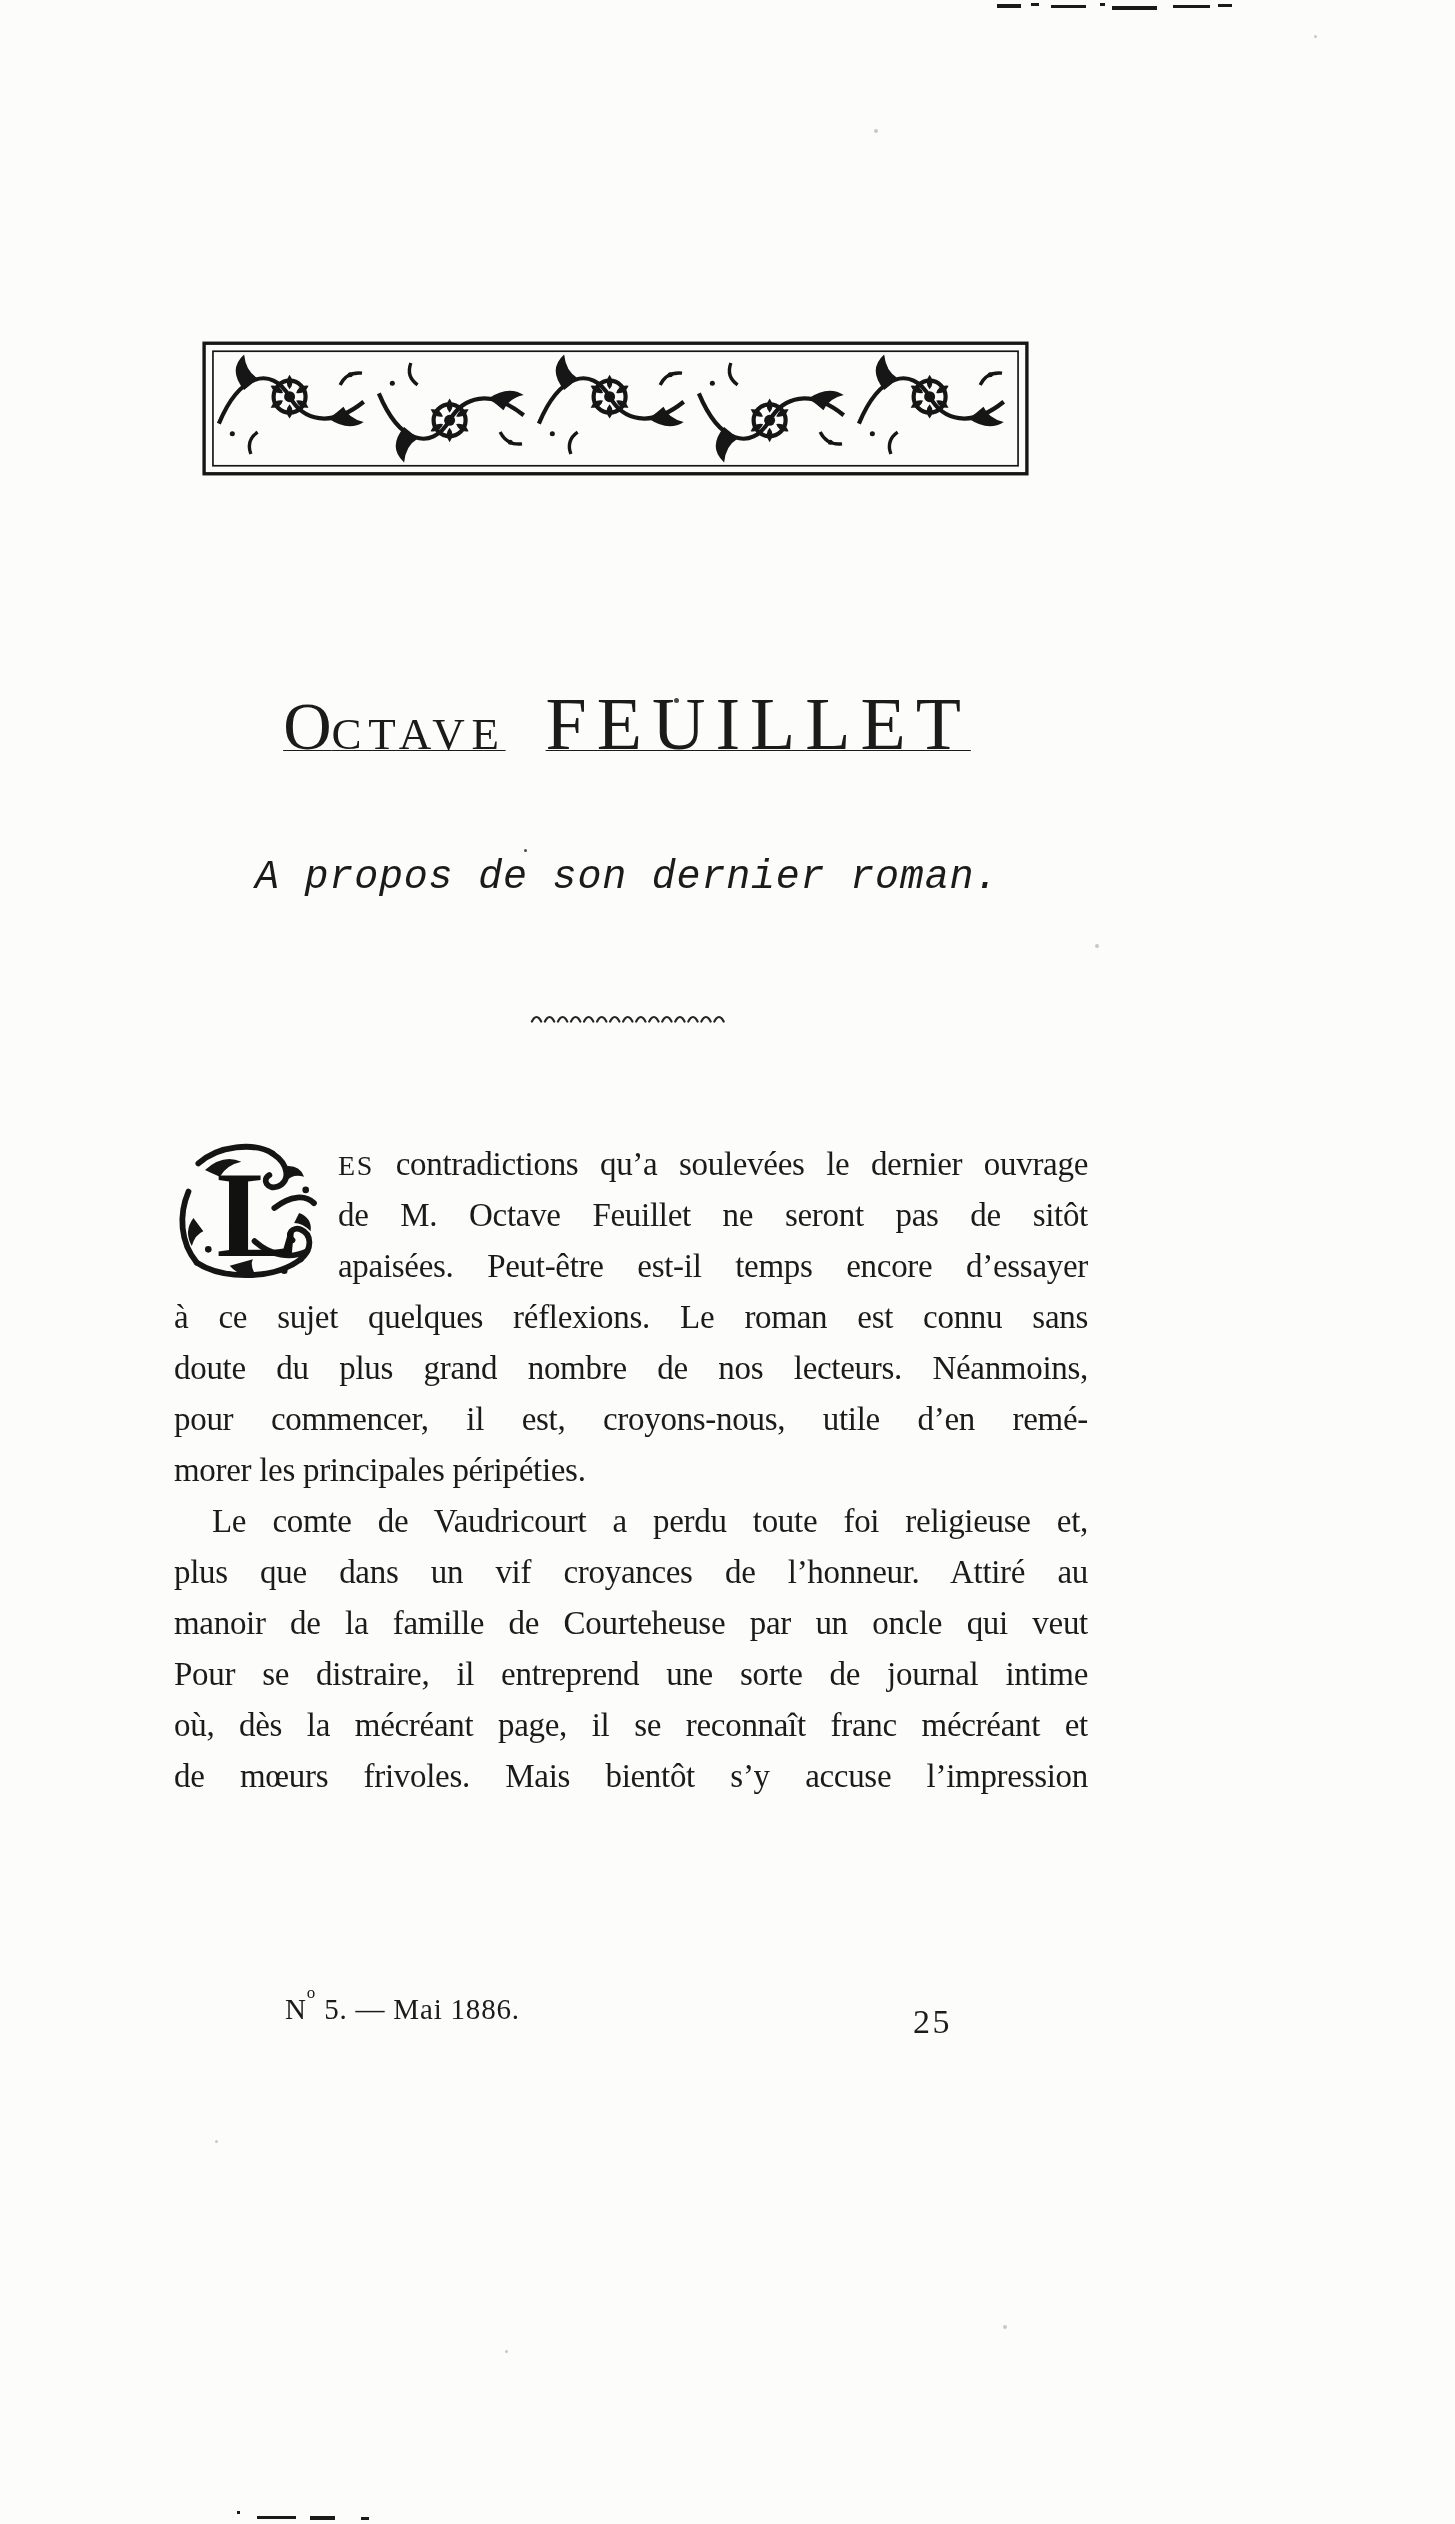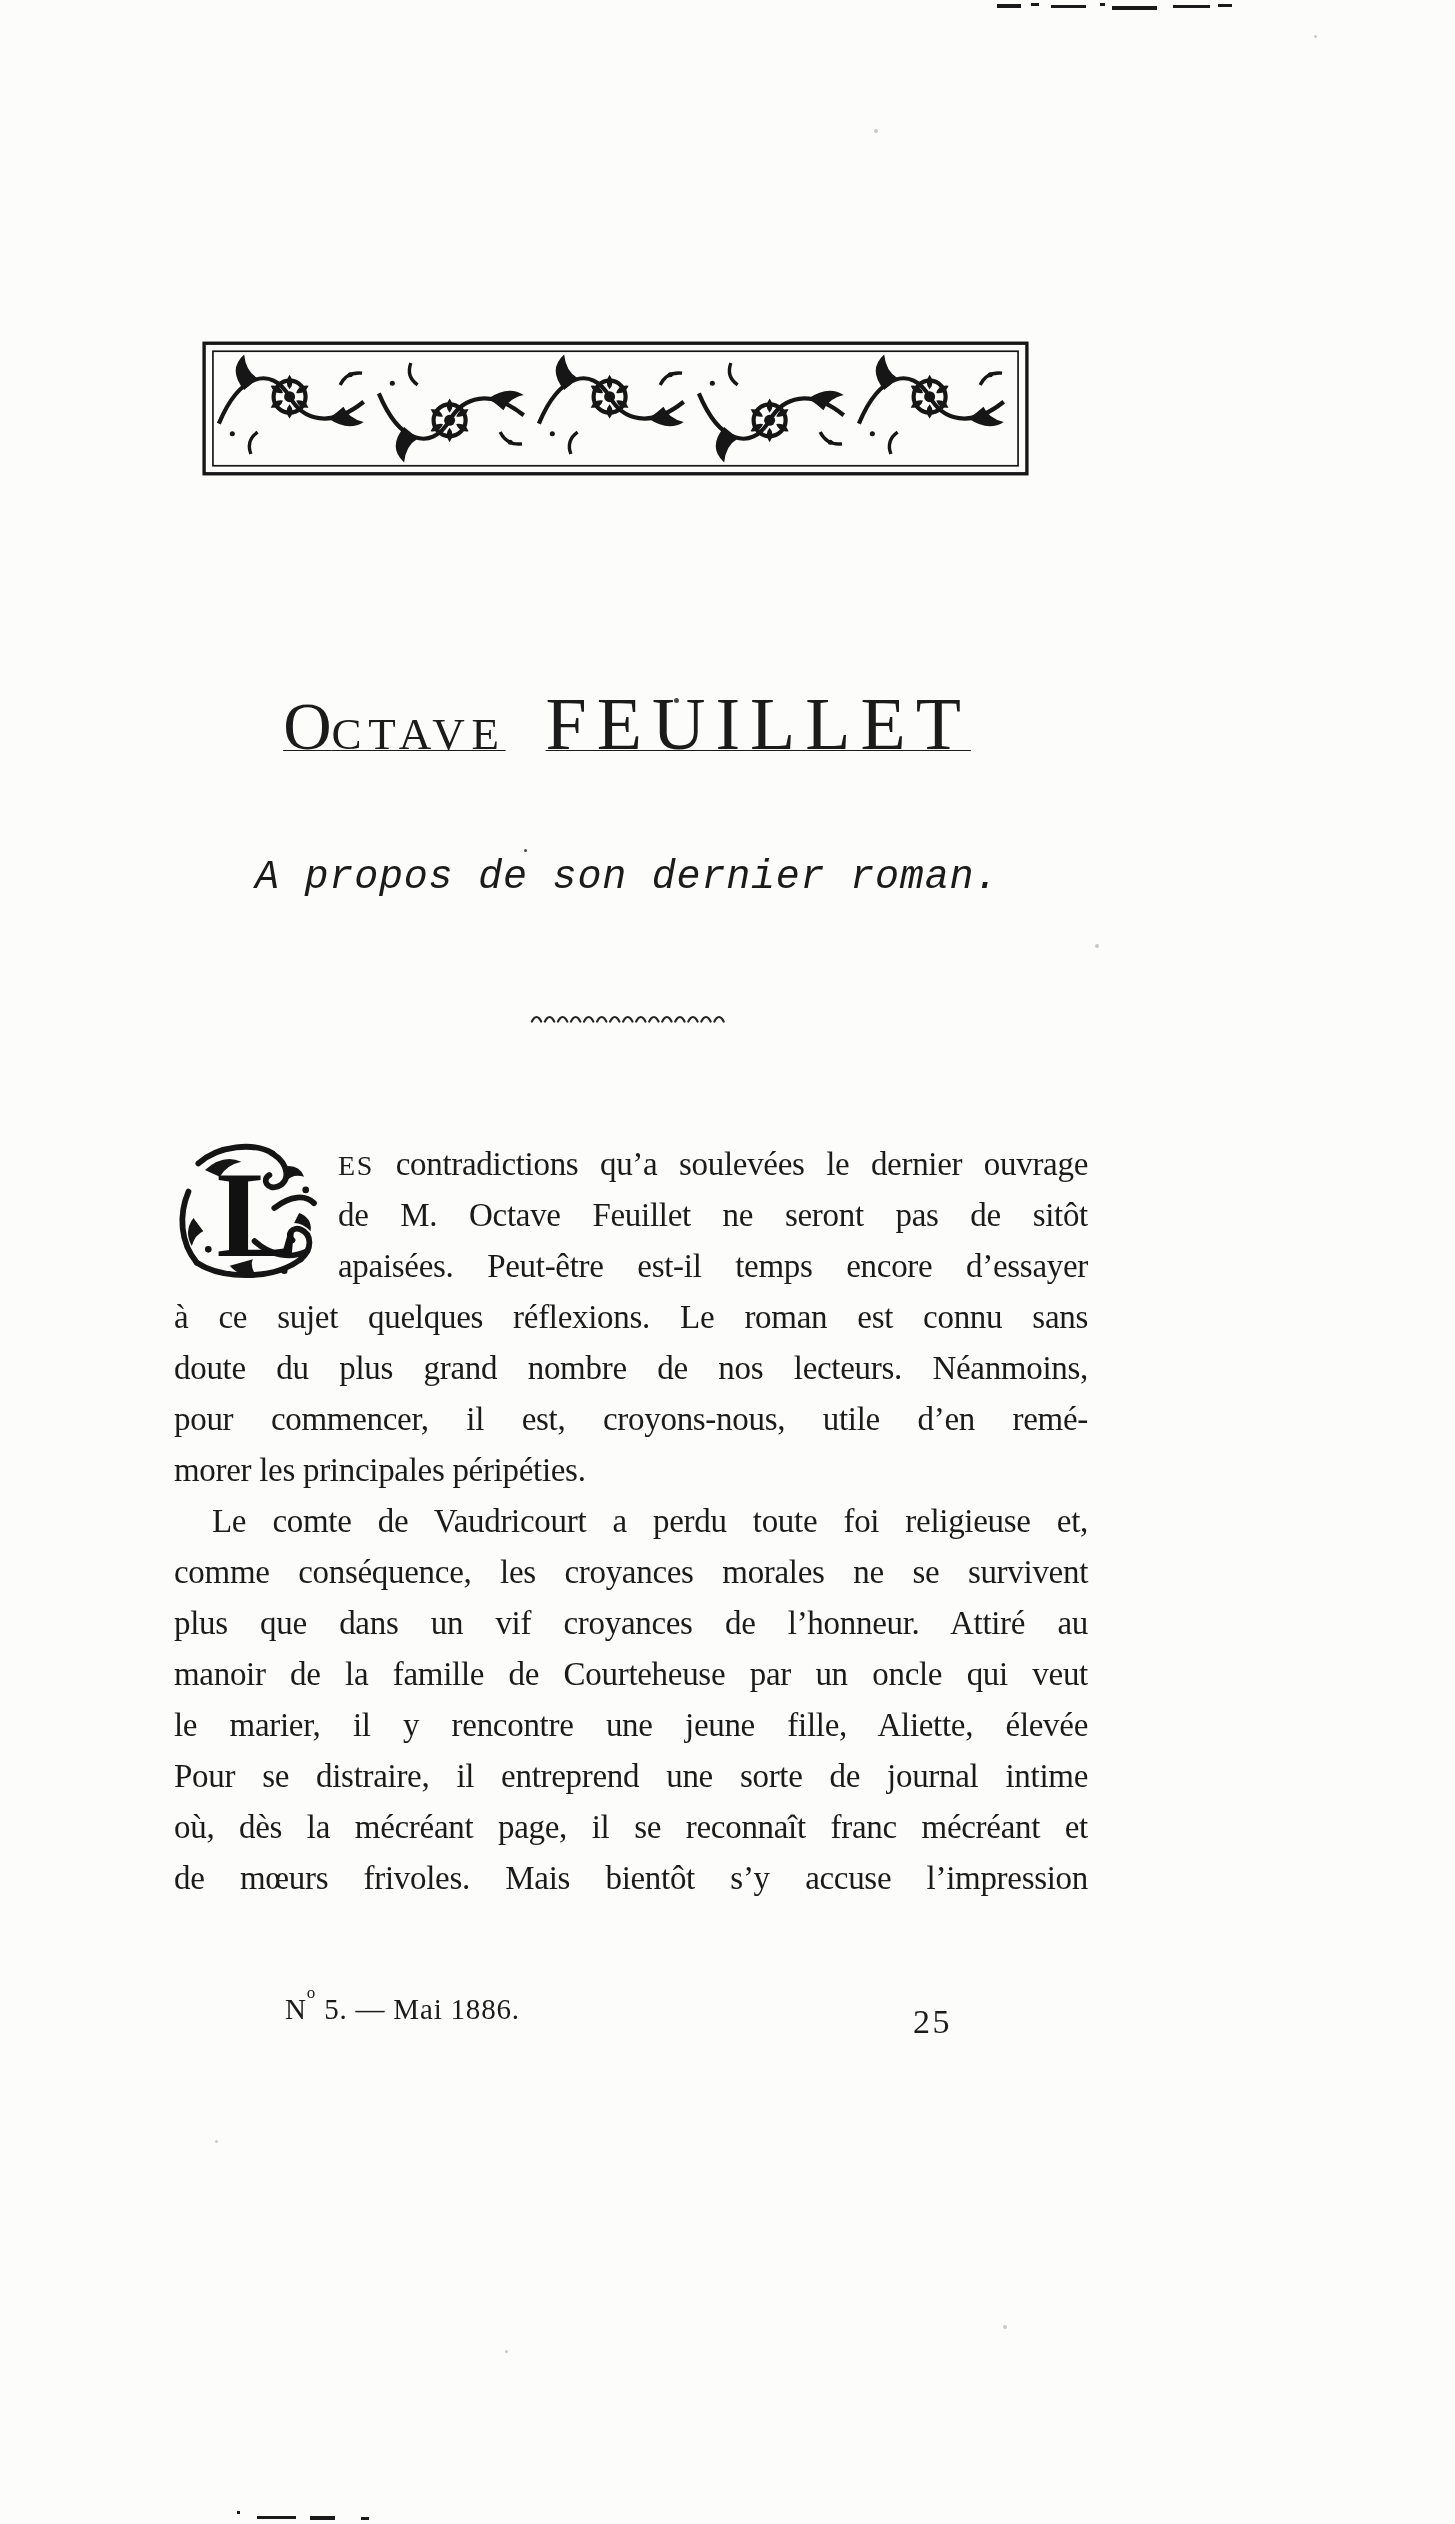--- a/index.html
+++ b/index.html
@@ -119,24 +119,22 @@
 
     <div class="line"><span class="lead-caps">ES</span> <span>contradictions qu’a soulevées le dernier ouvrage</span></div>
     <div class="line">de M. Octave Feuillet ne seront pas de sitôt</div>
     <div class="line">apaisées. Peut-être est-il temps encore d’essayer</div>
     <div class="line">à ce sujet quelques réflexions. Le roman est connu sans</div>
     <div class="line">doute du plus grand nombre de nos lecteurs. Néanmoins,</div>
     <div class="line">pour commencer, il est, croyons-nous, utile d’en remé-</div>
     <div class="line short">morer les principales péripéties.</div>
 
     <div class="line indent">Le comte de Vaudricourt a perdu toute foi religieuse et,</div>
-    <div class="line">comme conséquence, les croyances morales ne se survivent</div>
     <div class="line">plus que dans un vif croyances de l’honneur. Attiré au</div>
     <div class="line">manoir de la famille de Courteheuse par un oncle qui veut</div>
-    <div class="line">le marier, il y rencontre une jeune fille, Aliette, élevée</div>
     <div class="line">Pour se distraire, il entreprend une sorte de journal intime</div>
     <div class="line">où, dès la mécréant page, il se reconnaît franc mécréant et</div>
     <div class="line">de mœurs frivoles. Mais bientôt s’y accuse l’impression</div>
   </div>
 
   <div class="footer-issue"><span>N</span><sup>o</sup> <span>5. — Mai 1886.</span></div>
   <div class="page-number">25</div>
 
   <div>
     <div class="artifact" style="left:257px;top:2516px;width:39px;height:3.4px;"></div>

